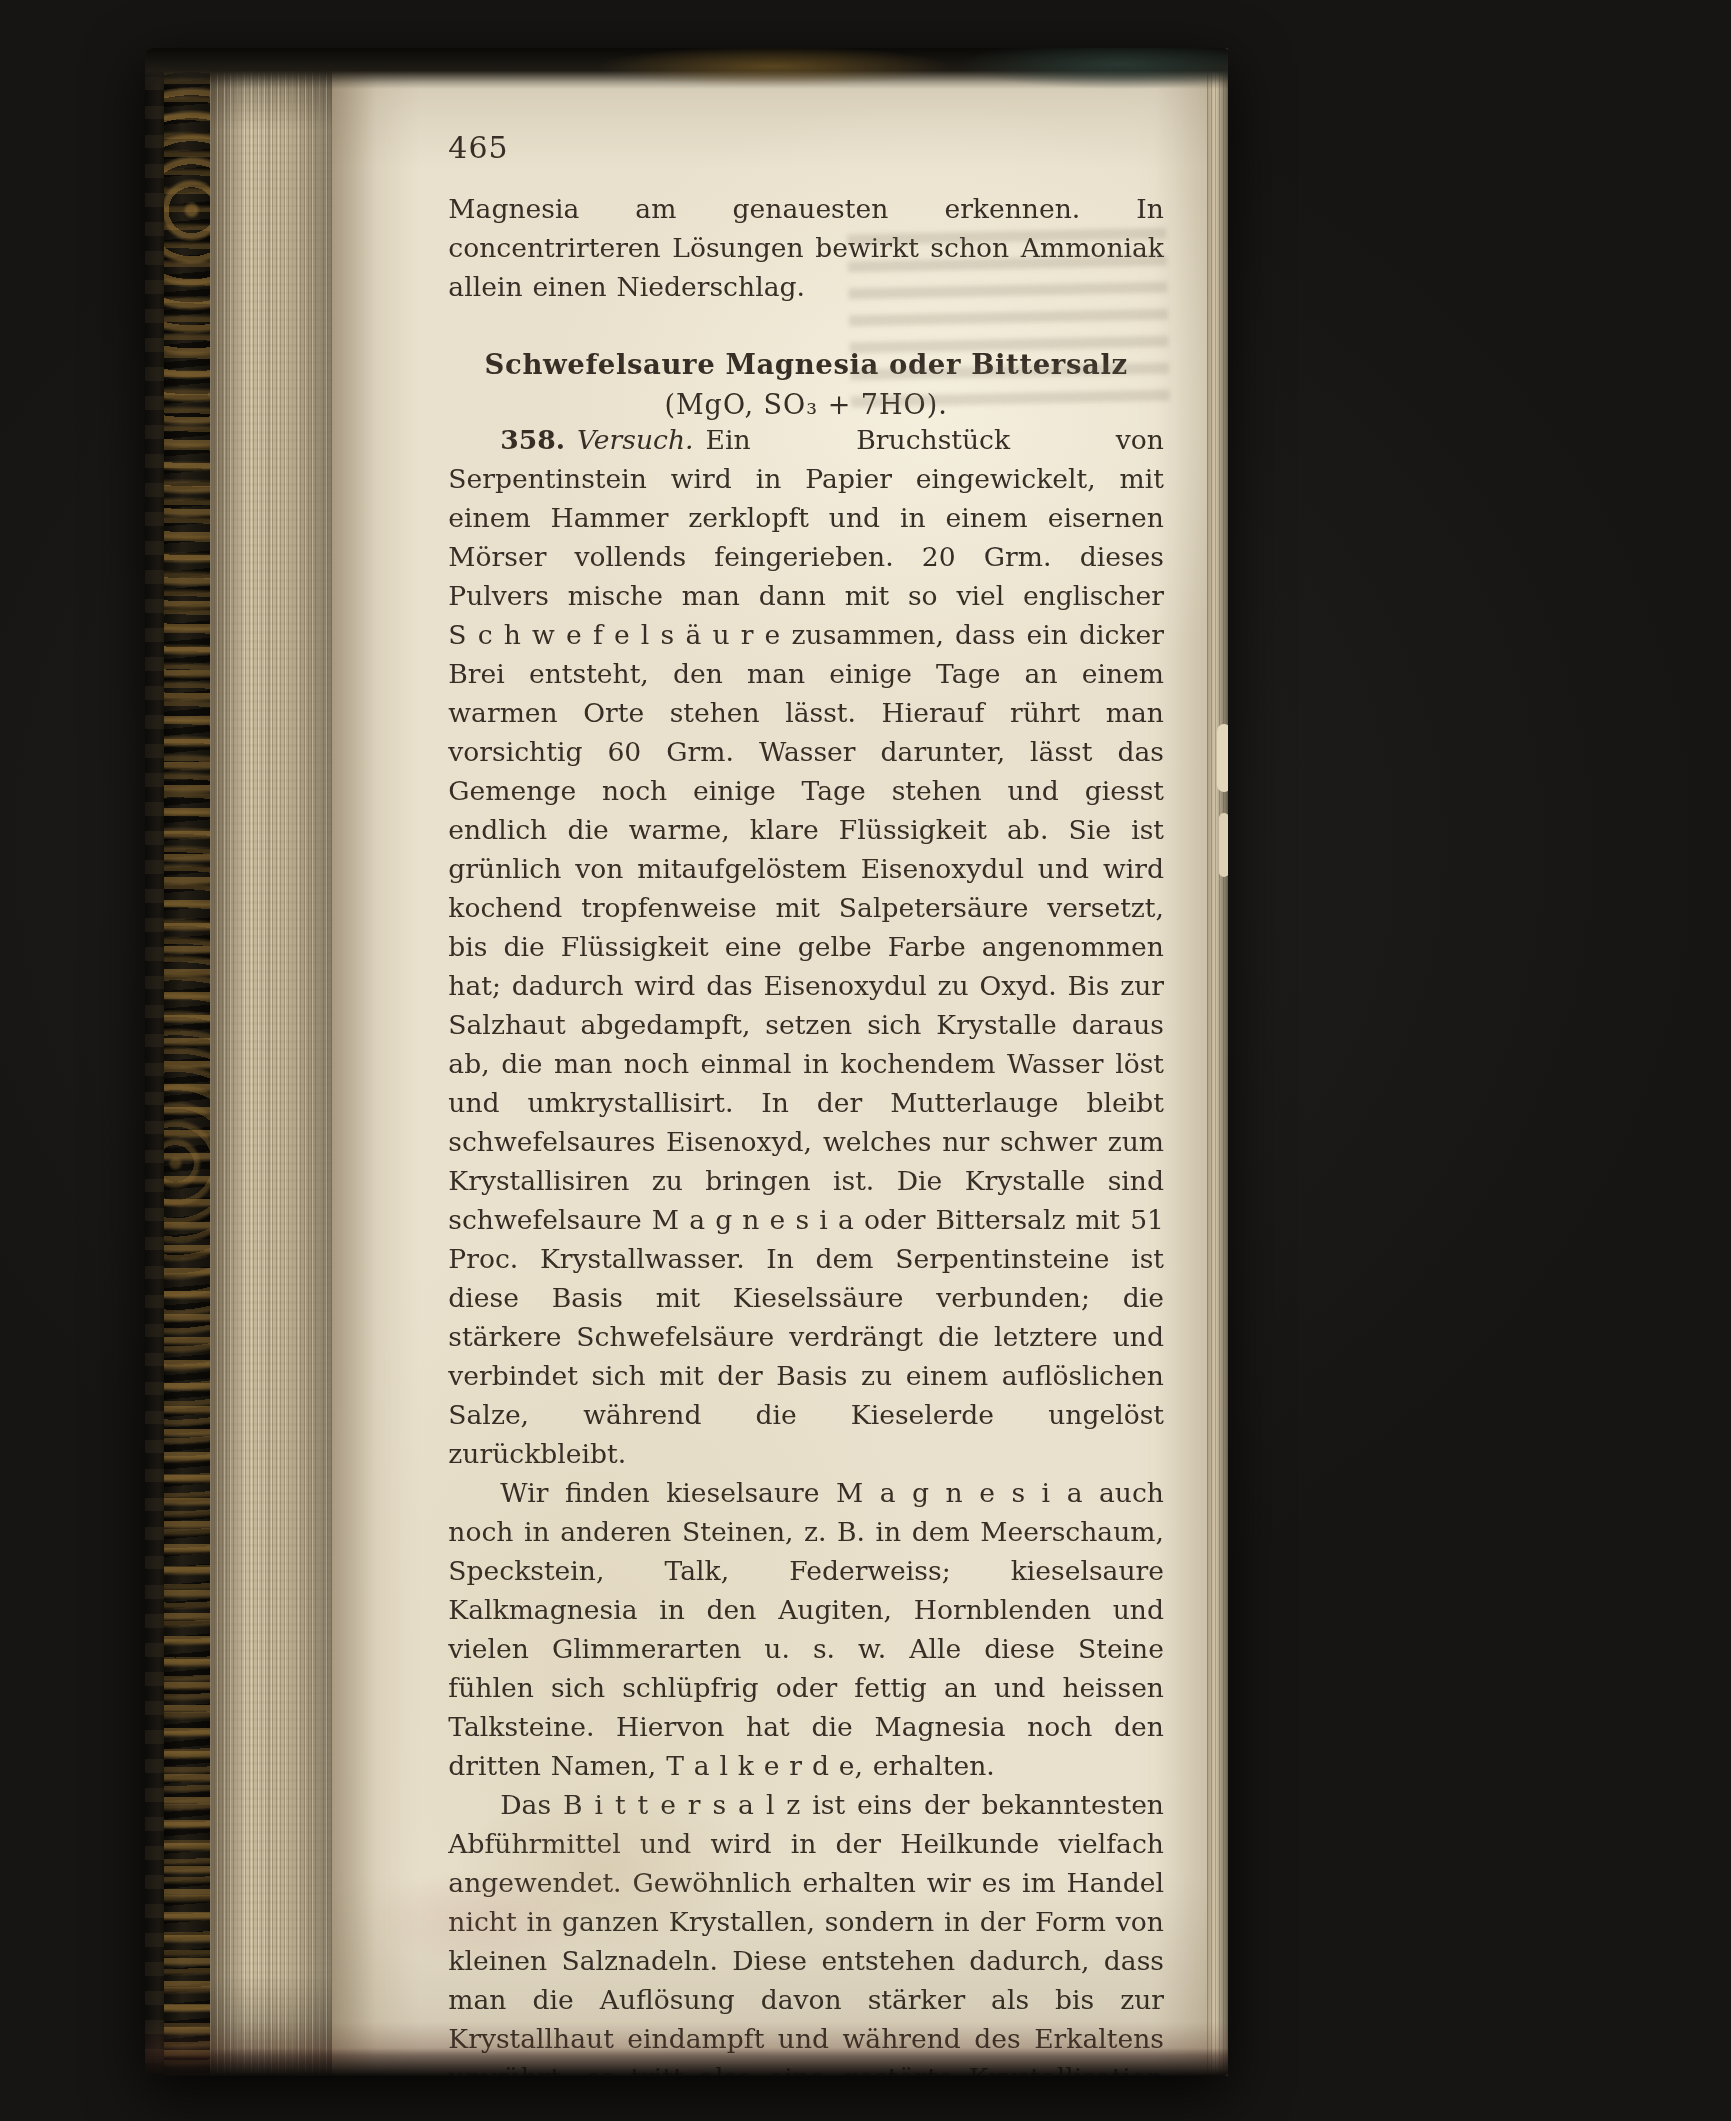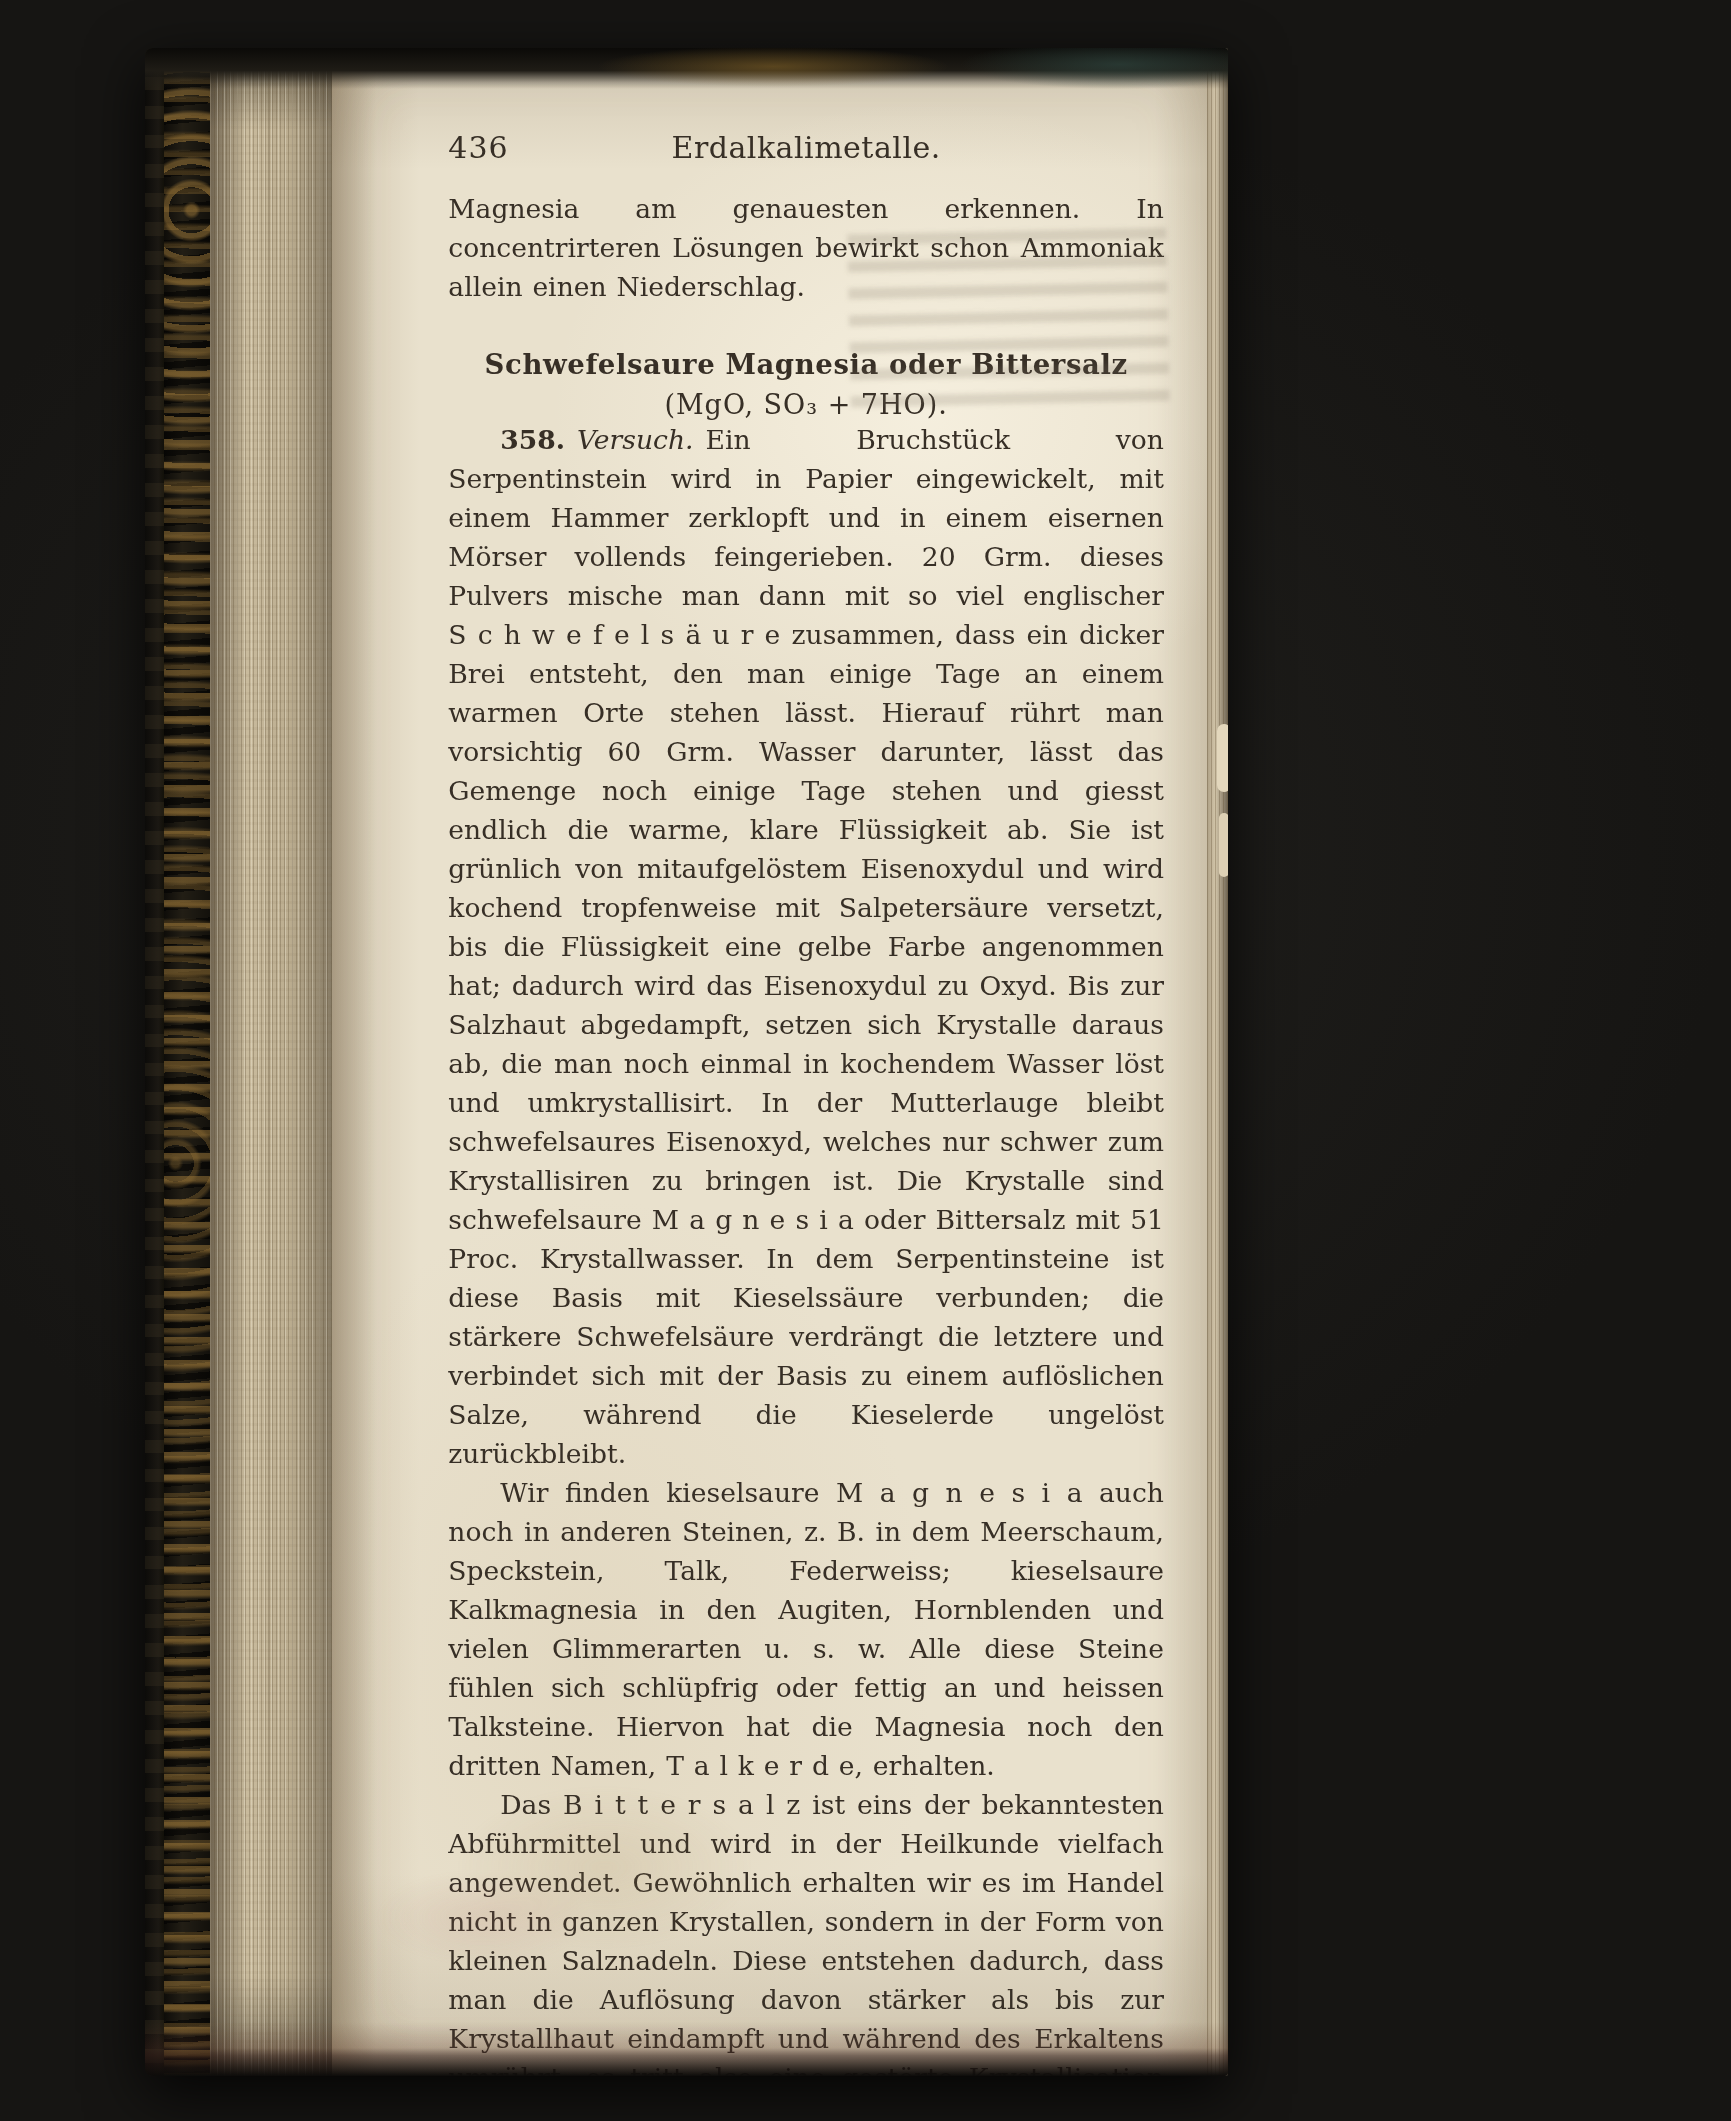--- a/index.html
+++ b/index.html
@@ -212,22 +212,21 @@
     <div class="page-edges"></div>
 
     <div class="page">
       <div class="gutter-shadow"></div>
       <div class="showthrough"></div>
       <div class="stain-bottom"></div>
 
       <div class="text-col">
 
         <div class="page-header">
-          <span class="page-number">436</span>
-          <span class="running-head">Erdalkalimetalle.</span>
+          <span class="page-number">465</span>
         </div>
 
         <p class="intro">Magnesia am genauesten erkennen. In concentrirteren Lösungen bewirkt schon Ammoniak allein einen Niederschlag.</p>
 
         <div class="section-heading">
           <div class="section-title">Schwefelsaure Magnesia oder Bittersalz</div>
           <div class="section-formula">(MgO, SO₃ + 7HO).</div>
         </div>
 
         <p class="body first">

